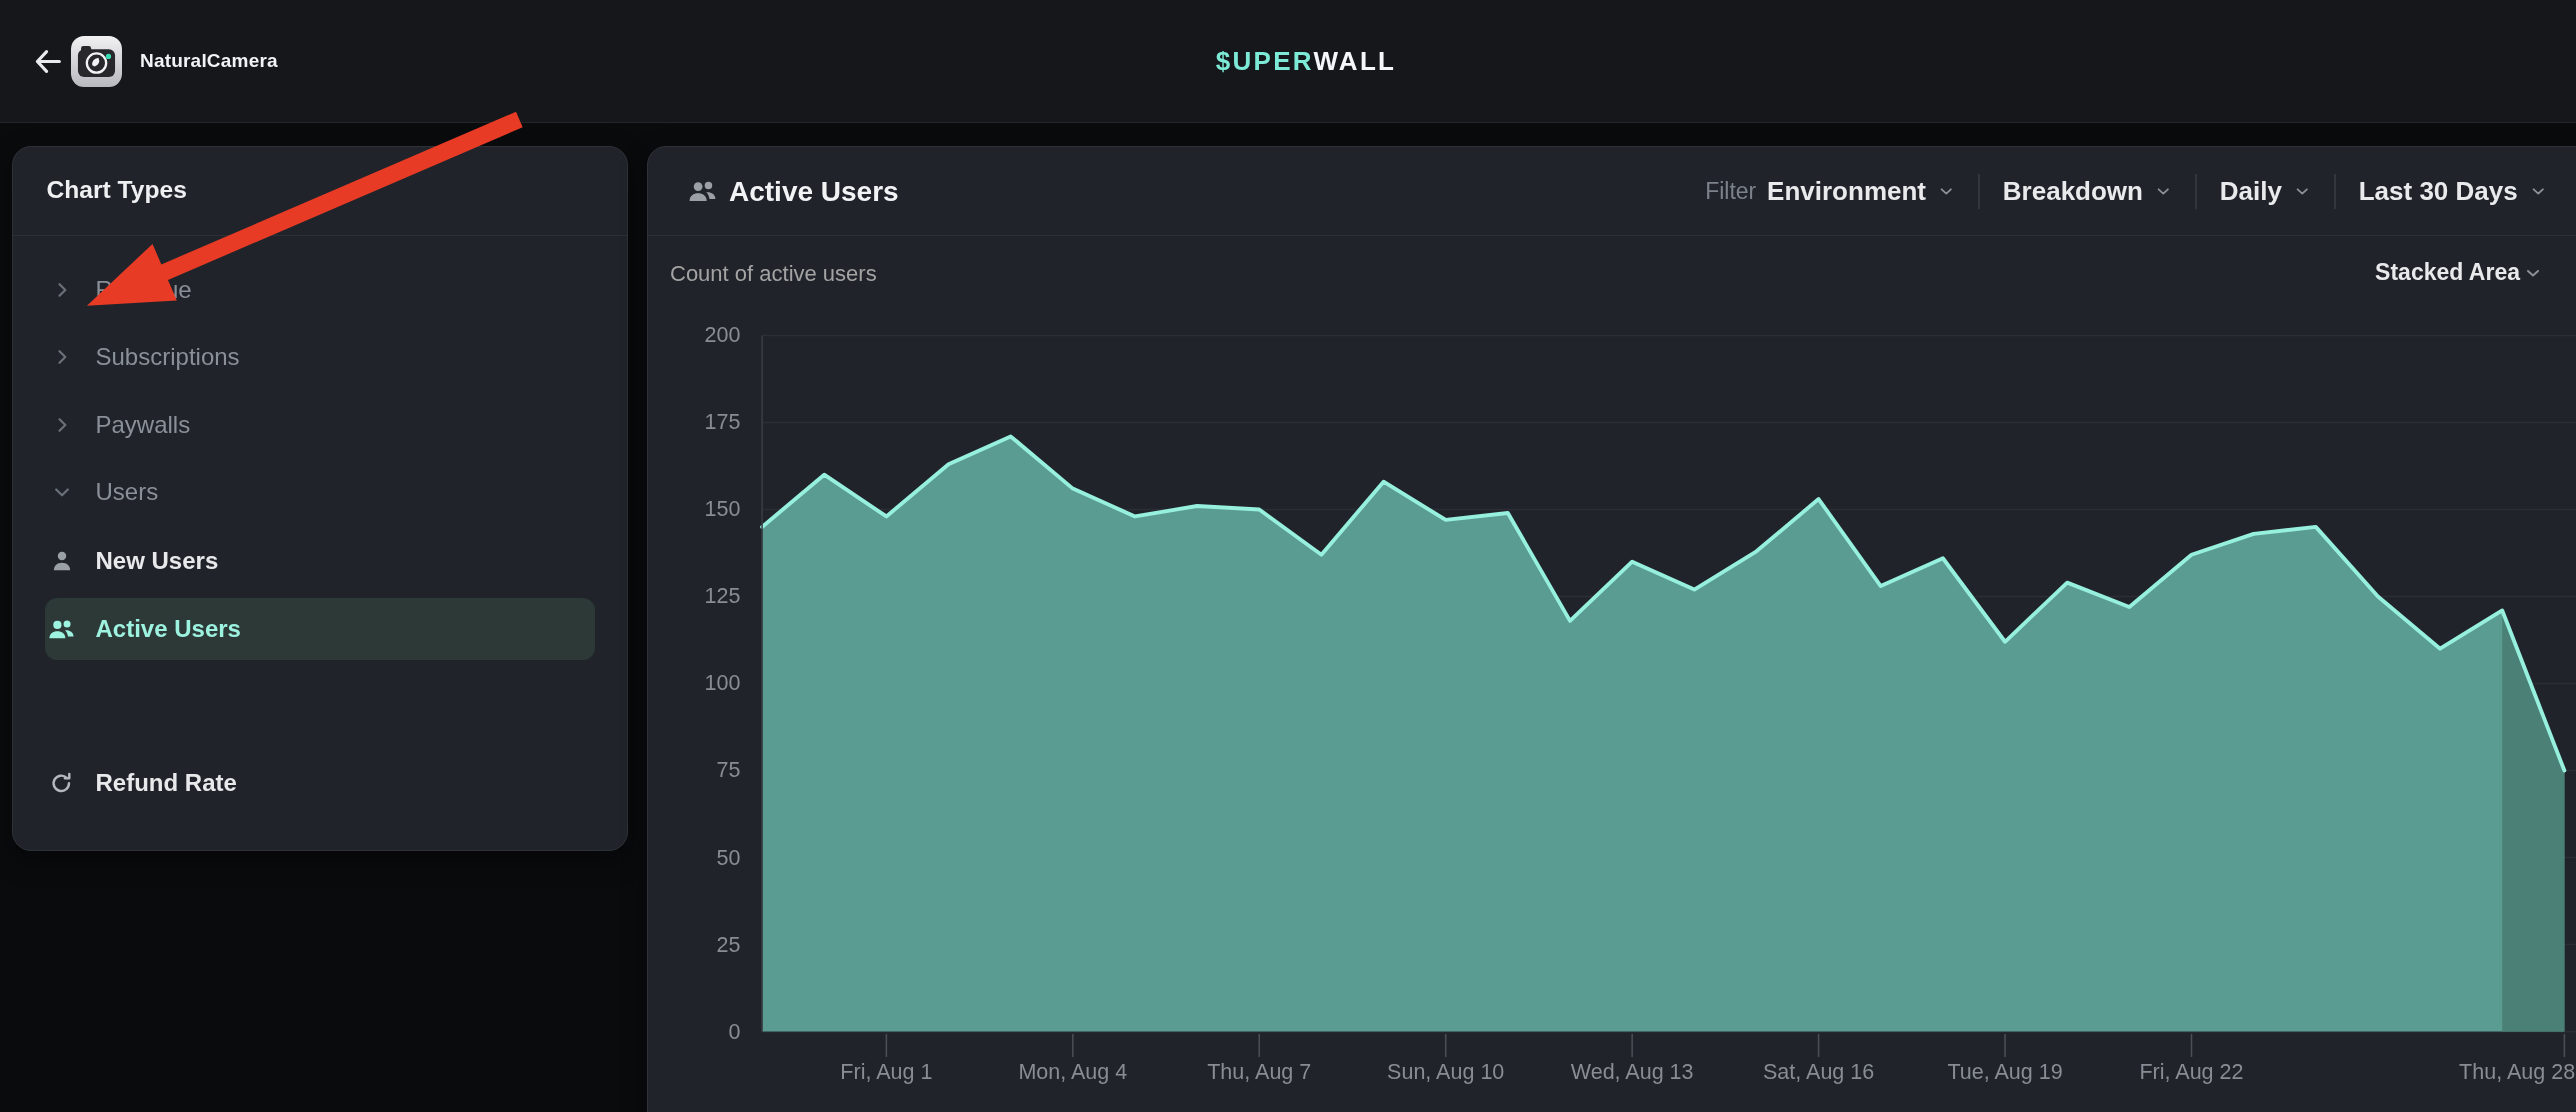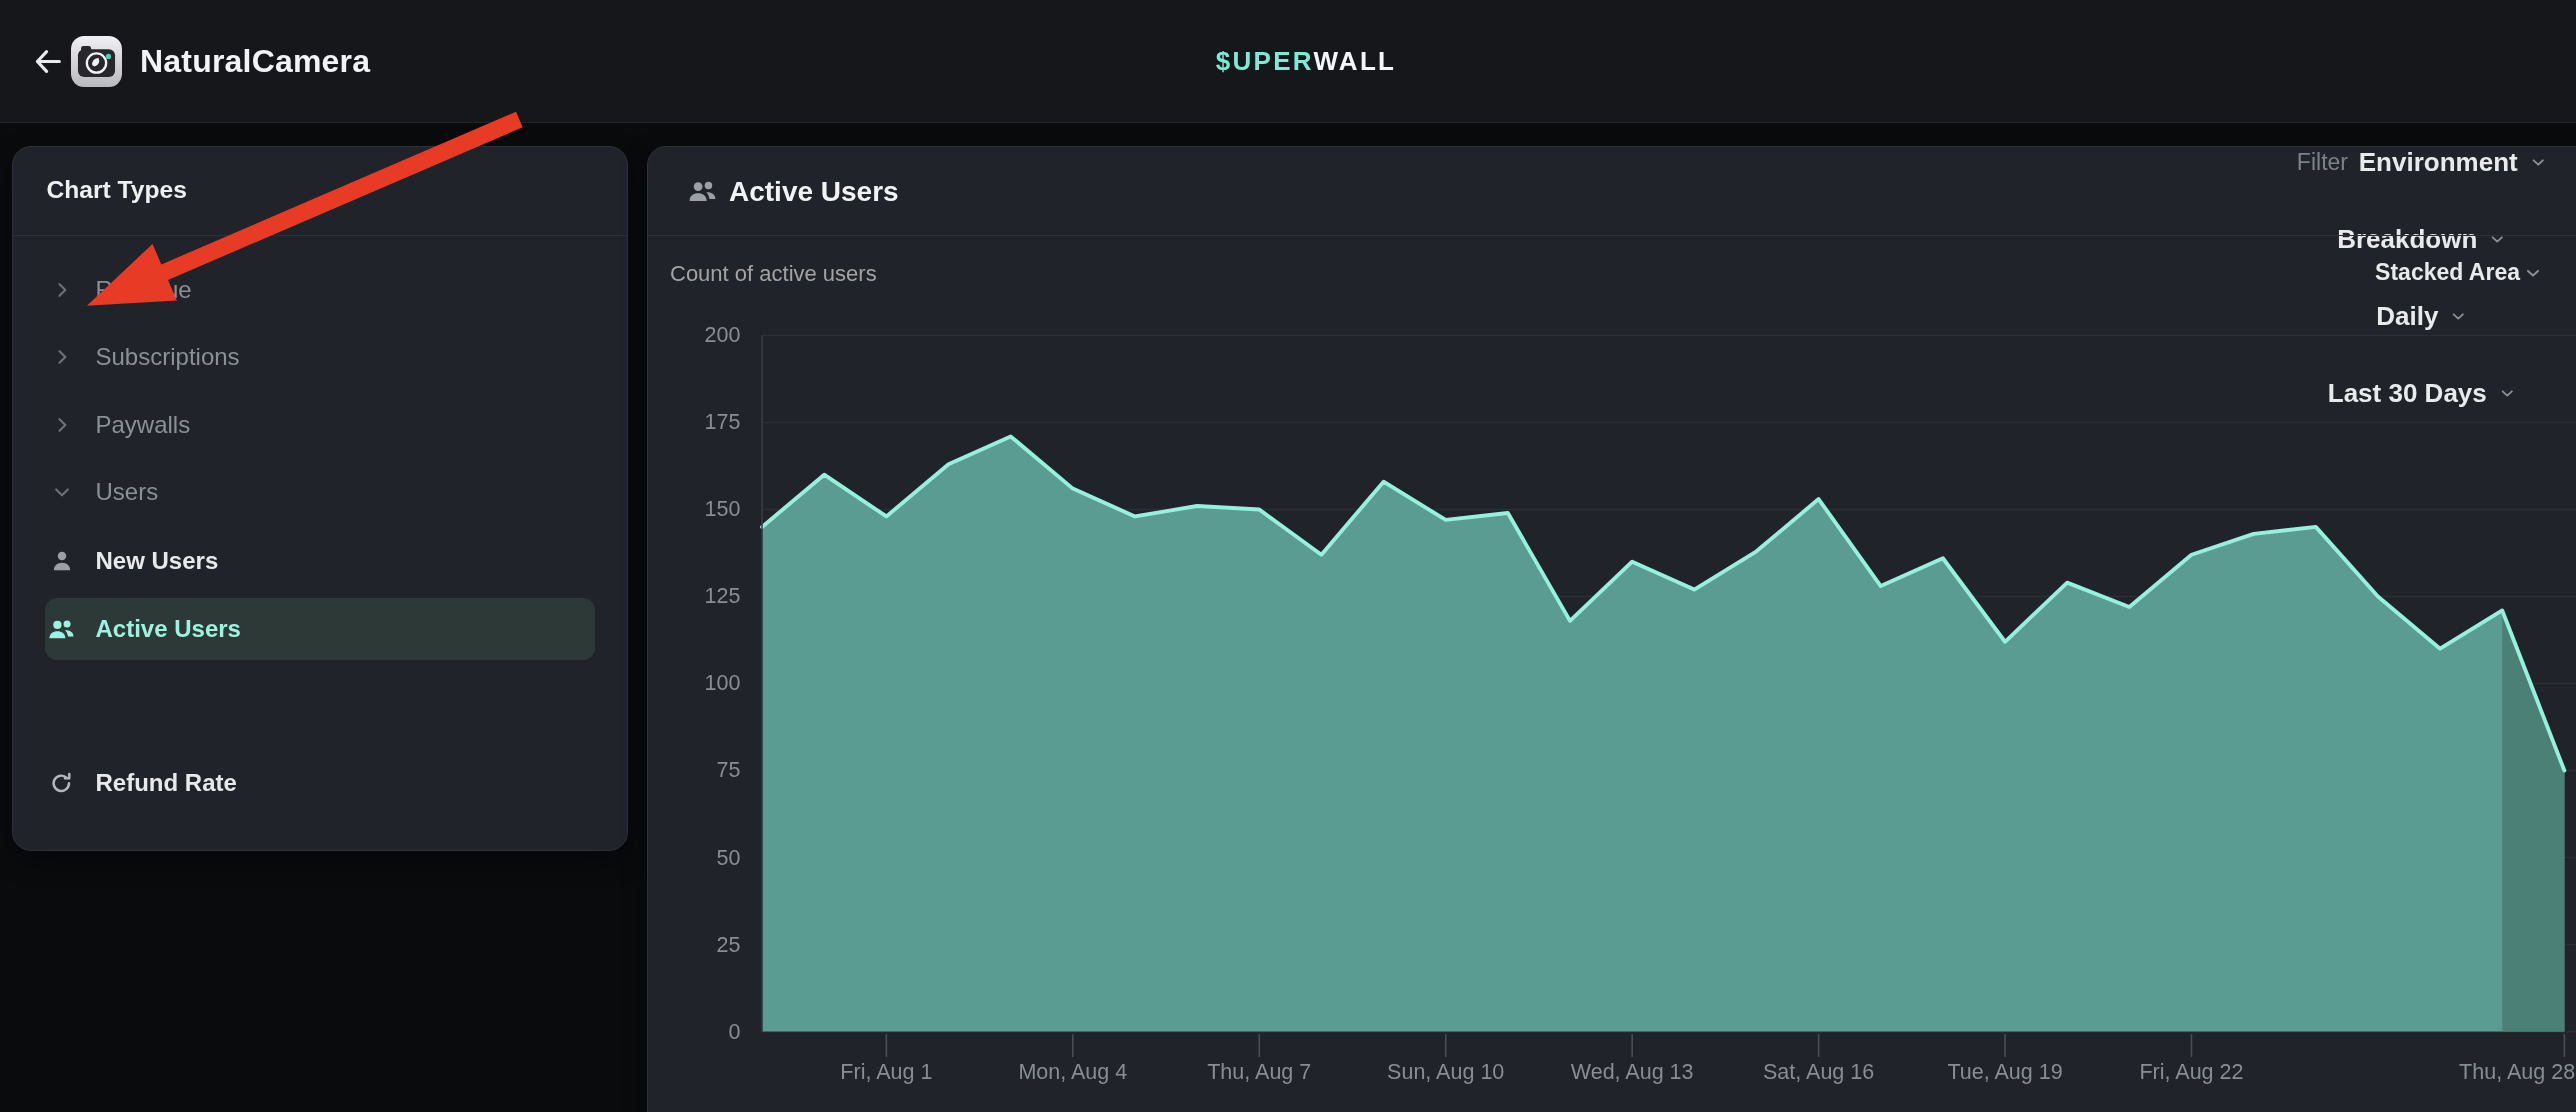--- a/index.html
+++ b/index.html
@@ -13,21 +13,21 @@
   
   .topbar {
     position:absolute; left:0; top:0; width:2576px; height:123px;
     background:#16171b; border-bottom:0.8px solid #232529;
     display:flex; align-items:center;
   }
   .back-btn { position:absolute; left:26px; top:50%; transform:translateY(-50%);
     width:43px; height:43px; display:flex; align-items:center; justify-content:center; cursor:pointer; }
   .app-icon { position:absolute; left:71px; top:36px; width:51px; height:51px; }
   .app-name { position:absolute; left:140px; top:50%; transform:translateY(-50%);
-    font-size:32px; font-weight:600; color:#f2f3f5; letter-spacing:0.2px; }
+    font-size:19px; font-weight:600; color:#f2f3f5; letter-spacing:0.2px; }
   .logo { position:absolute; left:50%; top:50%; transform:translate(-50%,-50%);
     font-size:26px; font-weight:800; letter-spacing:2.3px; white-space:nowrap; }
   .logo .mint { color:#7cead6;margin-left:36px; }
   .logo .white { color:#f5f6f8; }
 
   
   .panel {
     position:absolute; background:#20242a; border:0.8px solid #2e3238;
     border-radius:19px; box-shadow:0 9.2px 26px rgba(0,0,0,.38);
   }
@@ -44,21 +44,21 @@
   .srow.group .slabel { color:#8a9097; font-weight:500; }
   .srow.child .slabel { color:#e7e9eb; font-weight:600; }
   .srow.selected { background:#2c3937; }
   .srow.selected .slabel { color:#9ef2e0; }
 
   
   .m-header-icon { position:absolute; left:39px; top:29px; }
   .m-title { position:absolute; left:81px; top:29px; font-size:28px; font-weight:700; color:#f2f3f5; }
   .m-divider { position:absolute; left:0; right:0; top:88px; height:0.8px; background:#2c3036; }
   .filterbar { position:absolute; right:51px; top:0; height:88px;
-    display:flex; align-items:center; gap:23px;flex-direction:column; }
+    display:flex; align-items:center; gap:23px; }
   .fitem { display:flex; align-items:center; gap:10.8px; cursor:pointer; }
   .flabel { font-size:23px; color:#7c828a; font-weight:500; }
   .fvalue { font-size:26px; color:#e8eaec; font-weight:600; white-space:nowrap; }
   .vdiv { width:1.5px; height:35px; background:#33373d; }
   .subtitle { position:absolute; left:22px; top:114px; font-size:22px; color:#a3a3a3; }
   .charttype { position:absolute; right:55px; top:112px; display:flex; align-items:center; gap:3px; cursor:pointer; }
   .charttype .fvalue { font-size:23px; }
 
   .chart-svg { position:absolute; left:0; top:0; }
 

